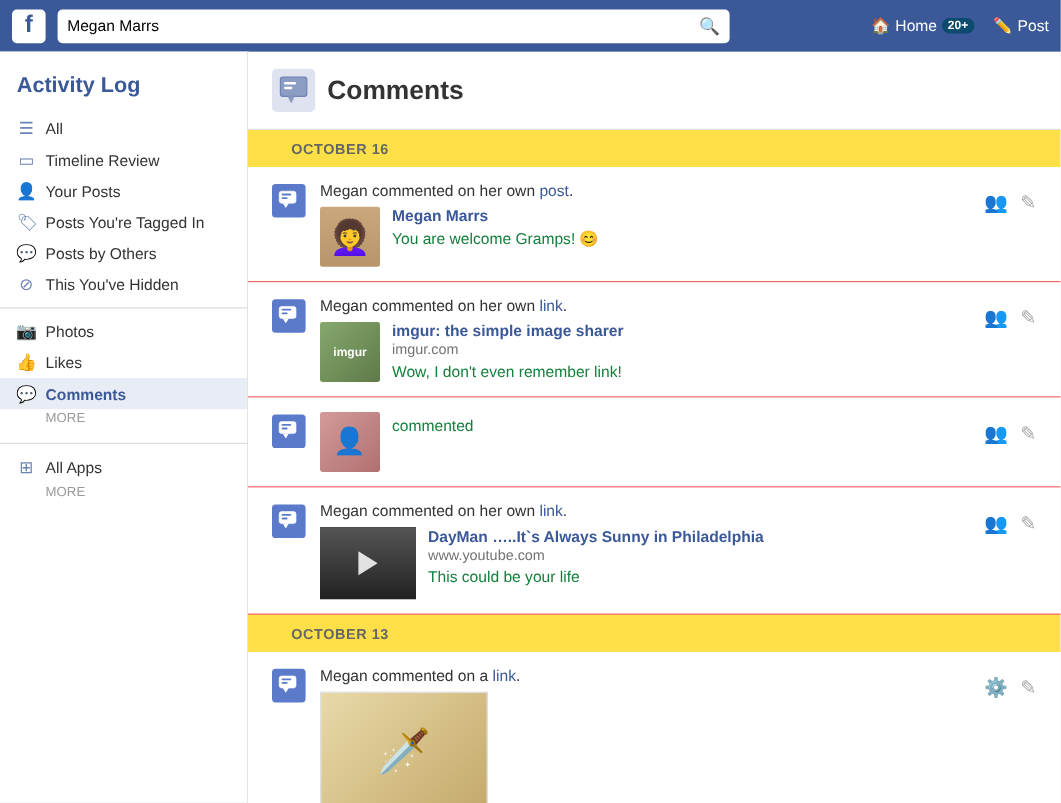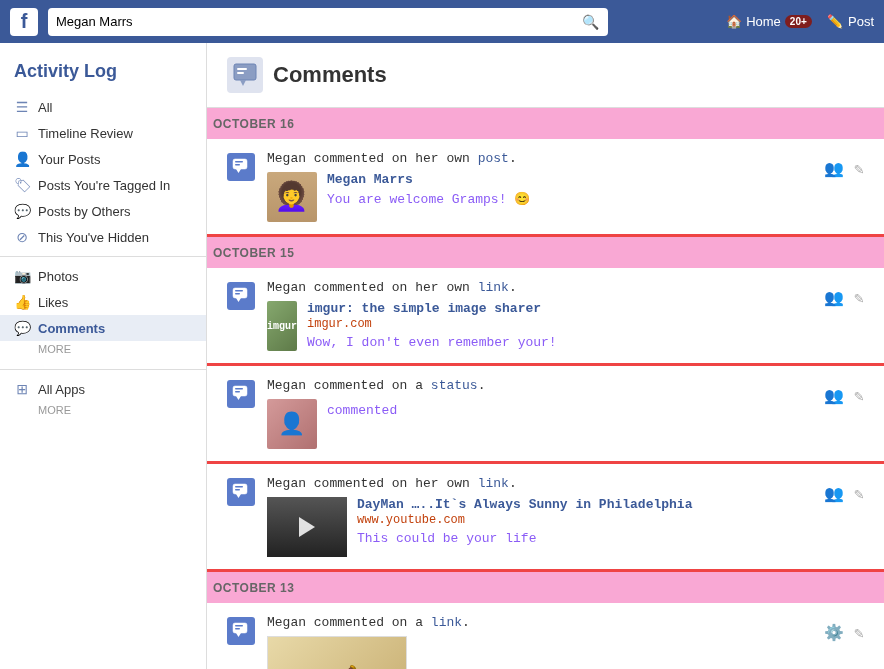--- a/index.html
+++ b/index.html
@@ -46,21 +46,21 @@
     #nav-right {
       margin-left: auto;
       display: flex;
       align-items: center;
       gap: 16px;
       color: #fff;
       font-size: 13px;
     }
     .nav-link { color: #fff; text-decoration: none; display: flex; align-items: center; gap: 4px; cursor: pointer; }
     .nav-badge {
-      background: #7f1d1d;
+      background: #0c4a6e;
       color: #fff;
       font-size: 10px;
       font-weight: bold;
       border-radius: 8px;
       padding: 1px 5px;
     }
 
     
     #main-layout { display: flex; height: calc(669px - 43px); }
 
@@ -116,31 +116,30 @@
     #content-header-icon {
       width: 36px; height: 36px;
       background: #dfe3ef;
       border-radius: 4px;
       display: flex; align-items: center; justify-content: center;
       color: #3b5998;
       font-size: 20px;
     }
     #content-title { font-size: 22px; font-weight: bold; color: #333; }
 
-    .date-section { padding: 8px 6px; background: #f9a8d4; }
+    .date-section { padding: 8px 36px; background: #fde047; }
     .date-label { font-size: 12px; font-weight: bold; color: #666; text-transform: uppercase; letter-spacing: 0.5px; }
 
     .activity-row {
       background: #fff;
-      border-bottom: 3px solid #ef4444;
+      border-bottom: 1px solid #ef4444;
       display: flex;
       align-items: flex-start;
       padding: 12px 20px;
       gap: 12px;
-      font-family: Liberation Mono, monospace;
     }
     .activity-icon {
       width: 28px; height: 28px;
       background: #5b7bca;
       border-radius: 3px;
       display: flex; align-items: center; justify-content: center;
       color: #fff;
       font-size: 15px;
       flex-shrink: 0;
       margin-top: 2px;
@@ -148,22 +147,22 @@
     .activity-content { flex: 1; }
     .activity-text { font-size: 13px; color: #333; margin-bottom: 6px; }
     .activity-text a { color: #3b5998; text-decoration: none; }
     .activity-preview {
       display: flex;
       gap: 10px;
       align-items: flex-start;
     }
     .preview-info { flex: 1; }
     .preview-title { font-size: 13px; font-weight: bold; color: #3b5998; }
-    .preview-subtitle { font-size: 12px; color: #c2410c; margin-top: 1px; }
-    .preview-comment { font-size: 13px; color: #8b5cf6; margin-top: 4px; }
+    .preview-subtitle { font-size: 12px; color: #737373; margin-top: 1px; }
+    .preview-comment { font-size: 13px; color: #15803d; margin-top: 4px; }
     .activity-actions {
       display: flex;
       align-items: center;
       gap: 10px;
       flex-shrink: 0;
       margin-top: 8px;
     }
     .action-icon { color: #aaa; font-size: 16px; cursor: pointer; }
     .avatar-imgur {
       width: 50px; height: 50px;
@@ -314,67 +313,60 @@
             <div class="preview-comment">You are welcome Gramps! 😊</div>
           </div>
         </div>
       </div>
       <div class="activity-actions">
         <span class="action-icon">👥</span>
         <span class="action-icon">✎</span>
       </div>
     </div>
 
-    <div class="date-section">
-      <span class="date-label">OCTOBER 15</span>
-    </div>
 
     <div class="activity-row">
       <div class="activity-icon">
         <svg width="18" height="18" viewBox="0 0 18 18">
             <rect x="1" y="1" width="14" height="10" rx="2" fill="#fff" stroke="#fff" stroke-width="0.5"></rect>
             <polygon points="4,11 9,11 6.5,15" fill="#fff"></polygon>
             <rect x="3" y="3" width="8" height="1.5" rx="0.75" fill="#5b7bca"></rect>
             <rect x="3" y="6" width="5" height="1.5" rx="0.75" fill="#5b7bca"></rect>
           </svg>
       </div>
       <div class="activity-content">
         <div class="activity-text">
           <span>Megan commented on her own</span>
           <a href="#">link</a><span>.</span>
         </div>
         <div class="activity-preview">
-          <div class="avatar-imgur" style="width:30px;height:50px;background:linear-gradient(135deg,#86a86e,#5e7a48);border-radius:2px;font-size:10px;color:#fff;font-weight:bold;display:flex;align-items:center;justify-content:center;">imgur</div>
+          <div class="avatar-imgur" style="width:50px;height:50px;background:linear-gradient(135deg,#86a86e,#5e7a48);border-radius:2px;font-size:10px;color:#fff;font-weight:bold;display:flex;align-items:center;justify-content:center;">imgur</div>
           <div class="preview-info">
             <div class="preview-title">imgur: the simple image sharer</div>
             <div class="preview-subtitle">imgur.com</div>
-            <div class="preview-comment">Wow, I don't even remember your!</div>
+            <div class="preview-comment">Wow, I don't even remember link!</div>
           </div>
         </div>
       </div>
       <div class="activity-actions">
         <span class="action-icon">👥</span>
         <span class="action-icon">✎</span>
       </div>
     </div>
 
     <div class="activity-row">
       <div class="activity-icon">
         <svg width="18" height="18" viewBox="0 0 18 18">
             <rect x="1" y="1" width="14" height="10" rx="2" fill="#fff" stroke="#fff" stroke-width="0.5"></rect>
             <polygon points="4,11 9,11 6.5,15" fill="#fff"></polygon>
             <rect x="3" y="3" width="8" height="1.5" rx="0.75" fill="#5b7bca"></rect>
             <rect x="3" y="6" width="5" height="1.5" rx="0.75" fill="#5b7bca"></rect>
           </svg>
       </div>
       <div class="activity-content">
-        <div class="activity-text">
-          <span>Megan commented on a</span>
-          <a href="#">status</a><span>.</span>
-        </div>
         <div class="activity-preview">
           <div style="width:50px;height:50px;background:linear-gradient(135deg,#d49a9a,#b07070);border-radius:2px;display:flex;align-items:center;justify-content:center;font-size:22px;">👤</div>
           <div class="preview-info">
             <div class="preview-comment">commented</div>
           </div>
         </div>
       </div>
       <div class="activity-actions">
         <span class="action-icon">👥</span>
         <span class="action-icon">✎</span>

